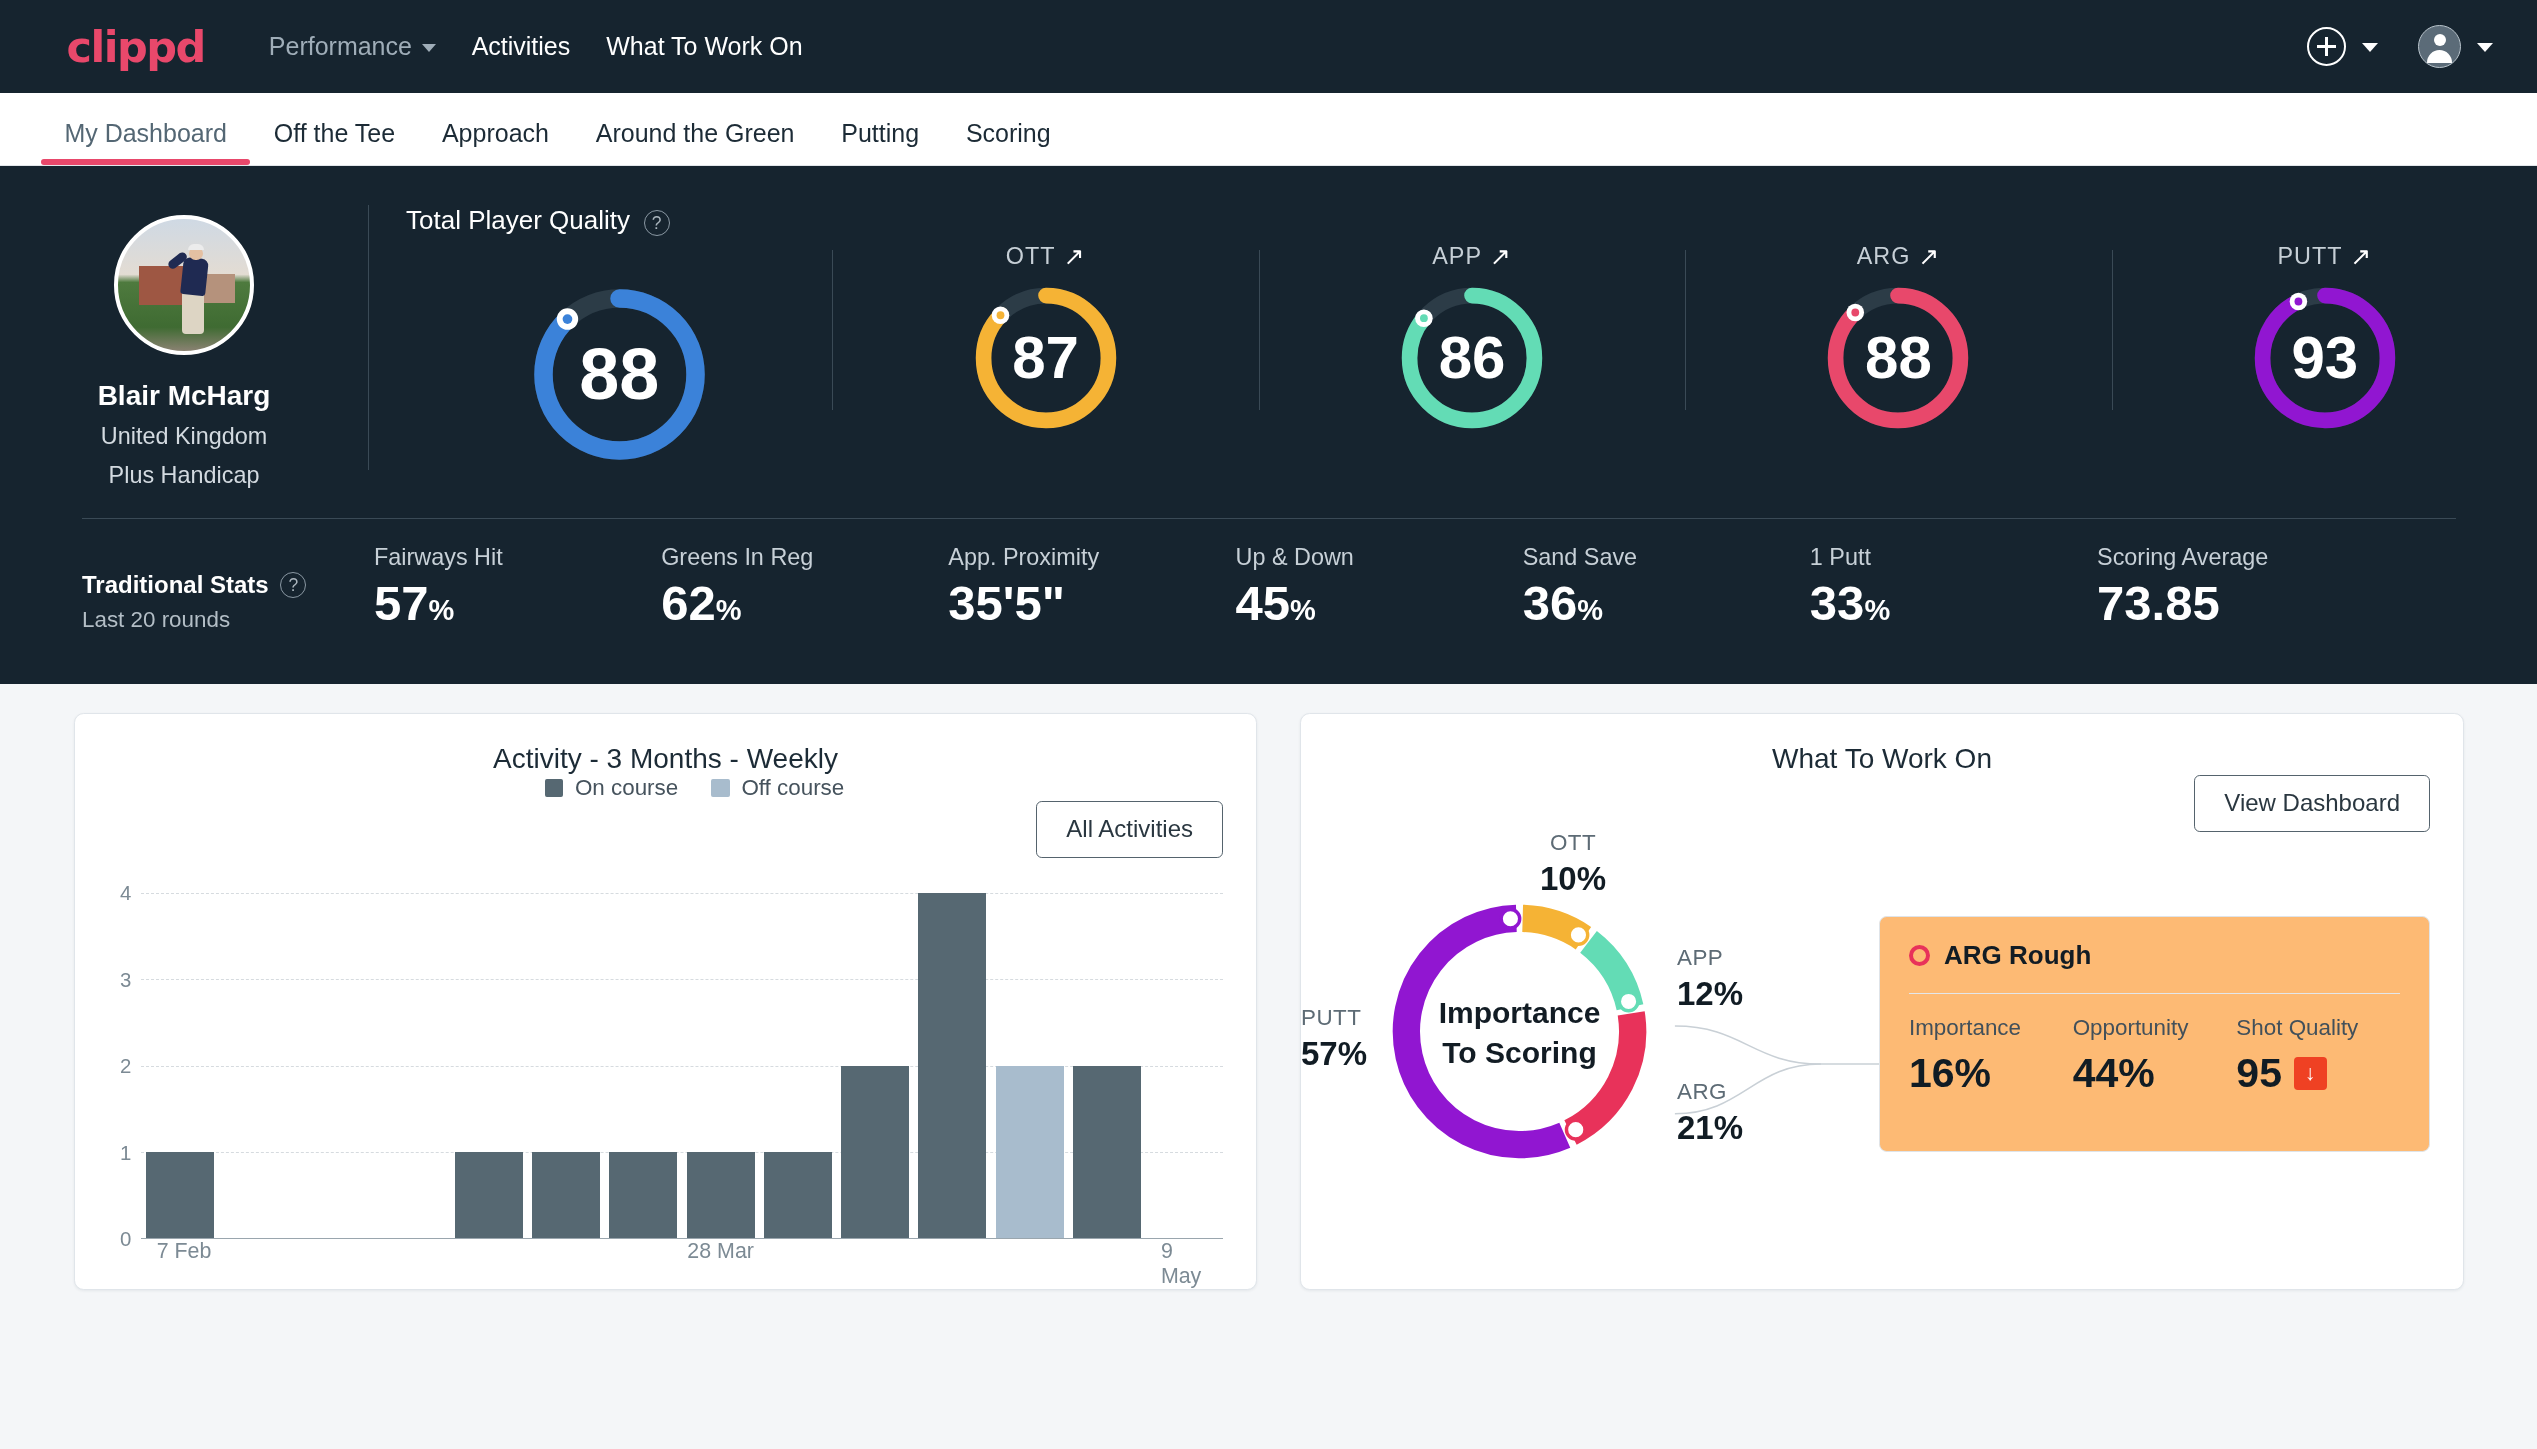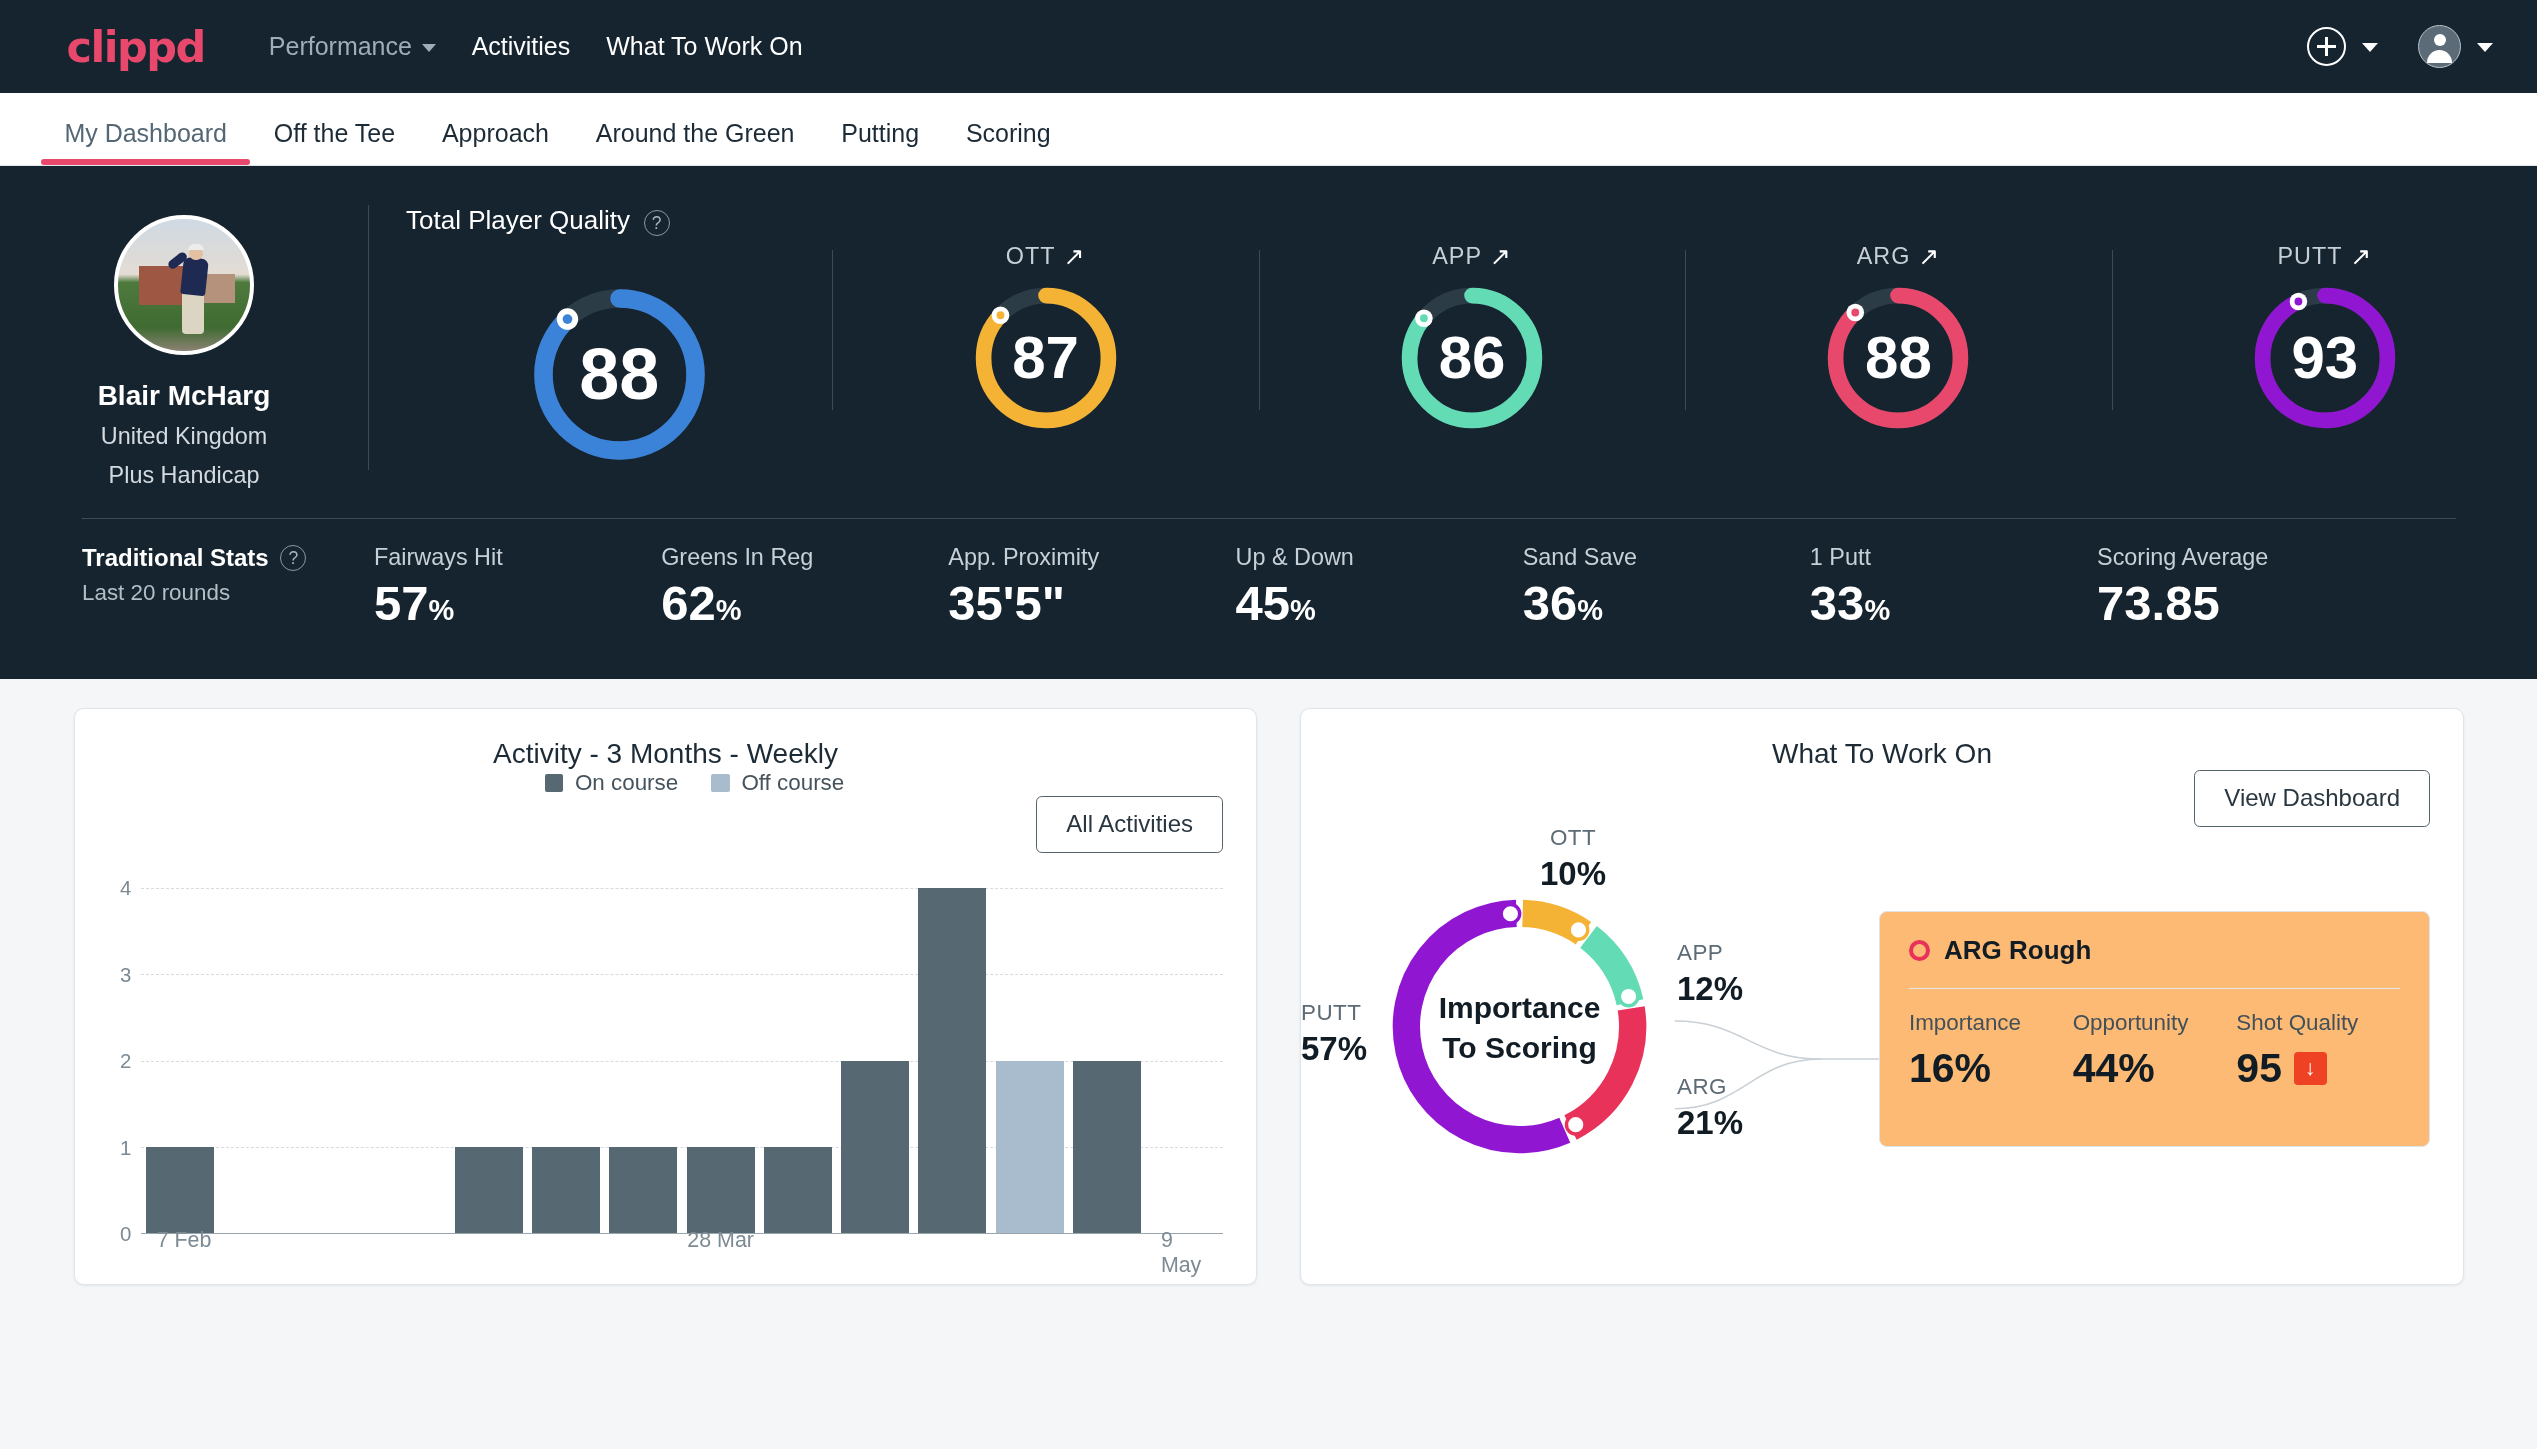--- a/index.html
+++ b/index.html
@@ -126,21 +126,21 @@
     position: absolute; inset: 0; display: flex; align-items: center;
     justify-content: center; color: #ffffff; font-weight: 700;
   }
   .gauge-main .gauge-value { font-size: 72px; }
   .gauge-sm .gauge-value { font-size: 60px; }
 
   .hr-divider { height: 1px; background: #3a4a56; margin: 29px 82px 0 82px; }
 
   .stats-row { display: flex; align-items: flex-start; padding: 25px 82px 0 82px; }
   .stats-label-cell { width: 292px; flex: 0 0 292px; }
-  .stats-title-row { display: flex; align-items: center; gap: 11.7px; }
+  .stats-title-row { display: flex; align-items: center; gap: 11.7px; margin-top: 27px; }
   .stats-title { color: #ffffff; font-size: 24px; font-weight: 700; }
   .stats-sub { color: #b3bec6; font-size: 22.4px; margin-top: 7.8px; }
   .stat-cell { flex: 1; }
   .stat-name { color: #c7d0d7; font-size: 23.4px; margin-bottom: 7.8px; }
   .stat-val { color: #ffffff; font-size: 49px; font-weight: 700; line-height: 1; }
   .stat-val .unit { font-size: 29px; font-weight: 700; }
 
   
   .cards { display: flex; gap: 43px; padding: 29px 74px 0 74px; }
   .card {
@@ -168,21 +168,21 @@
   .y-tick { position: absolute; right: 9.7px; font-size: 20.4px; color: #7c8a94;
     transform: translateY(-50%); }
   .plot { position: absolute; left: 33px; right: 0; top: 0; bottom: 43px;
     border-bottom: 1.9px solid #9aa6ae; }
   .gridline { position: absolute; left: 0; right: 0; height: 0;
     border-top: 1.9px dashed #d6dbdf; }
   .bars { position: absolute; inset: 0; display: flex; align-items: flex-end; }
   .barslot { flex: 1; display: flex; justify-content: center; align-items: flex-end;
     height: 100%; }
   .bar { width: 88%; }
-  .x-labels { position: absolute; left: 33px; right: 0; bottom: 18px; height: 39px; }
+  .x-labels { position: absolute; left: 33px; right: 0; bottom: 12px; height: 39px; }
   .x-lab { position: absolute; font-size: 21.4px; color: #7c8a94; top: 7.8px; }
 
   
   .work-body { position: relative; margin-top: 5.8px; height: 458px; }
   .donut-wrap { position: absolute; left: 47px; top: 55px; }
   .donut-center {
     position: absolute; inset: 0; display: flex; flex-direction: column;
     align-items: center; justify-content: center;
     font-size: 30px; font-weight: 700; color: #121c24; line-height: 1.35;
   }

